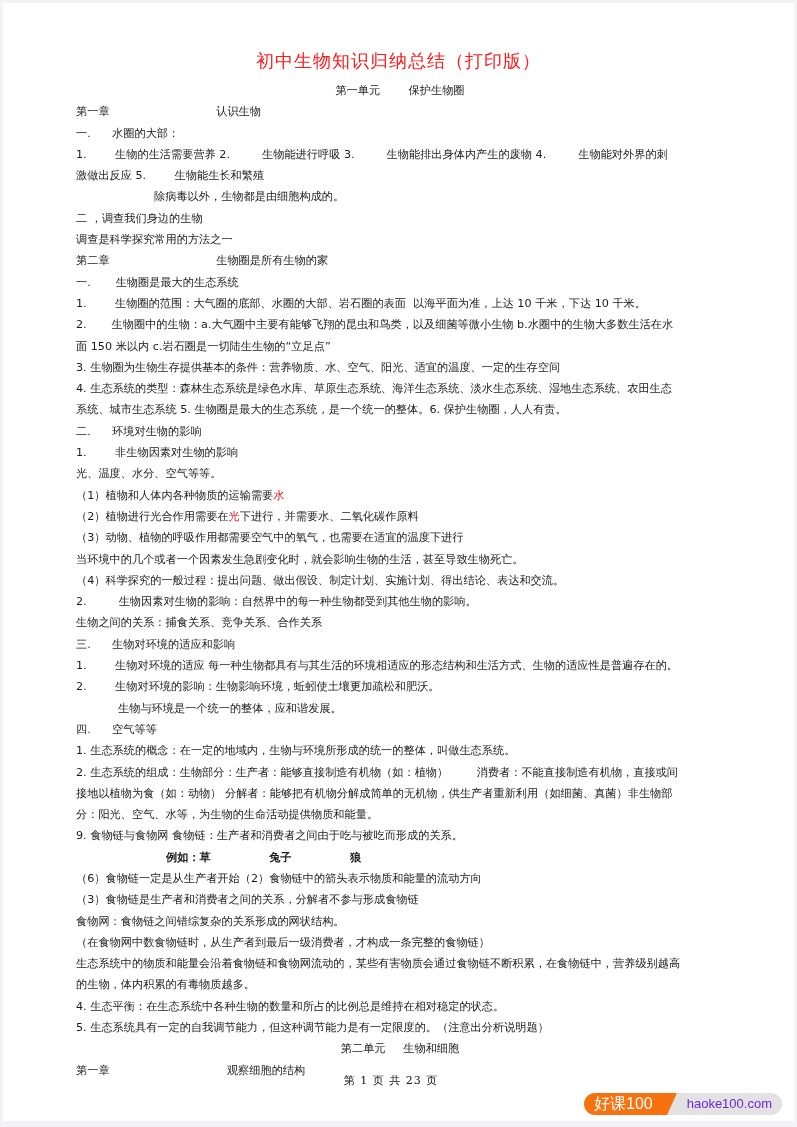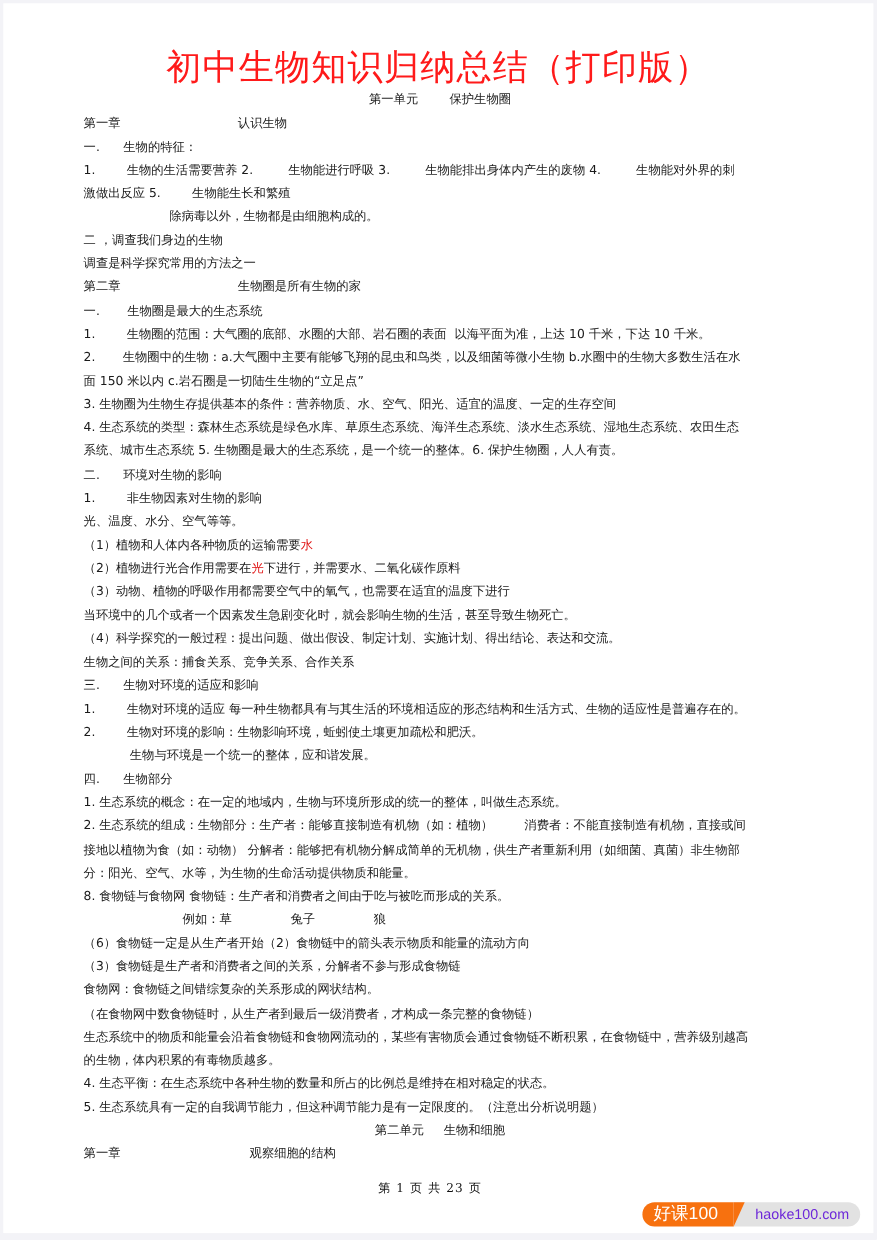--- a/index.html
+++ b/index.html
@@ -23,21 +23,21 @@
     height: 1118px;
     background: #ffffff;
   }
   .title {
     position: absolute;
     left: 0;
     top: 45px;
     width: 797px;
     text-align: center;
     color: #ff1a1a;
-    font-size: 32px;
+    font-size: 18px;
     line-height: 32px;
     letter-spacing: 1px;
     font-weight: normal;
     margin: 0;
   }
   .body-text {
     position: absolute;
     left: 76px;
     top: 80px;
     width: 648px;
@@ -47,21 +47,21 @@
   }
   .line {
     white-space: pre-wrap;
     margin: 0;
     min-height: 21.3px;
   }
   .center { text-align: center; }
   .red { color: #e01010; }
   .indent1 { padding-left: 78px; }
   .indent2 { padding-left: 42px; }
-  .indent3 { padding-left: 90px; }
+  .indent3 { padding-left: 90px; font-weight: bold; }
   .footer {
     position: absolute;
     left: 0;
     top: 1073px;
     width: 782px;
     text-align: center;
     font-family: "DejaVu Serif", "Liberation Serif", serif;
     font-size: 11px;
     color: #111;
     letter-spacing: 1px;
@@ -106,21 +106,21 @@
 </head>
 <body>
 
 <div class="page"></div>
 
 <h1 class="title">初中生物知识归纳总结（打印版）</h1>
 
 <div class="body-text">
   <p class="line center">第一单元        保护生物圈</p>
   <p class="line">第一章                              认识生物</p>
-  <p class="line">一.      生物的特征：</p>
+  <p class="line">一.      水圈的大部：</p>
   <p class="line">1.        生物的生活需要营养 2.         生物能进行呼吸 3.         生物能排出身体内产生的废物 4.         生物能对外界的刺</p>
   <p class="line">激做出反应 5.        生物能生长和繁殖</p>
   <p class="line indent1">除病毒以外，生物都是由细胞构成的。</p>
   <p class="line">二 ，调查我们身边的生物</p>
   <p class="line">调查是科学探究常用的方法之一</p>
   <p class="line">第二章                              生物圈是所有生物的家</p>
   <p class="line">一.       生物圈是最大的生态系统</p>
   <p class="line">1.        生物圈的范围：大气圈的底部、水圈的大部、岩石圈的表面  以海平面为准，上达 10 千米，下达 10 千米。</p>
   <p class="line">2.       生物圈中的生物：a.大气圈中主要有能够飞翔的昆虫和鸟类，以及细菌等微小生物 b.水圈中的生物大多数生活在水</p>
   <p class="line">面 150 米以内 c.岩石圈是一切陆生生物的“立足点”</p>
@@ -128,31 +128,32 @@
   <p class="line">4. 生态系统的类型：森林生态系统是绿色水库、草原生态系统、海洋生态系统、淡水生态系统、湿地生态系统、农田生态</p>
   <p class="line">系统、城市生态系统 5. 生物圈是最大的生态系统，是一个统一的整体。6. 保护生物圈，人人有责。</p>
   <p class="line">二.      环境对生物的影响</p>
   <p class="line">1.        非生物因素对生物的影响</p>
   <p class="line">光、温度、水分、空气等等。</p>
   <p class="line"><span>（1）植物和人体内各种物质的运输需要</span><span class="red">水</span><span></span></p>
   <p class="line"><span>（2）植物进行光合作用需要在</span><span class="red">光</span><span>下进行，并需要水、二氧化碳作原料</span></p>
   <p class="line">（3）动物、植物的呼吸作用都需要空气中的氧气，也需要在适宜的温度下进行</p>
   <p class="line">当环境中的几个或者一个因素发生急剧变化时，就会影响生物的生活，甚至导致生物死亡。</p>
   <p class="line">（4）科学探究的一般过程：提出问题、做出假设、制定计划、实施计划、得出结论、表达和交流。</p>
+  <p class="line">2.         生物因素对生物的影响：自然界中的每一种生物都受到其他生物的影响。</p>
   <p class="line">生物之间的关系：捕食关系、竞争关系、合作关系</p>
   <p class="line">三.      生物对环境的适应和影响</p>
   <p class="line">1.        生物对环境的适应 每一种生物都具有与其生活的环境相适应的形态结构和生活方式、生物的适应性是普遍存在的。</p>
   <p class="line">2.        生物对环境的影响：生物影响环境，蚯蚓使土壤更加疏松和肥沃。</p>
   <p class="line indent2">生物与环境是一个统一的整体，应和谐发展。</p>
-  <p class="line">四.      生物部分</p>
+  <p class="line">四.      空气等等</p>
   <p class="line">1. 生态系统的概念：在一定的地域内，生物与环境所形成的统一的整体，叫做生态系统。</p>
   <p class="line">2. 生态系统的组成：生物部分：生产者：能够直接制造有机物（如：植物）        消费者：不能直接制造有机物，直接或间</p>
   <p class="line">接地以植物为食（如：动物） 分解者：能够把有机物分解成简单的无机物，供生产者重新利用（如细菌、真菌）非生物部</p>
   <p class="line">分：阳光、空气、水等，为生物的生命活动提供物质和能量。</p>
-  <p class="line">8. 食物链与食物网 食物链：生产者和消费者之间由于吃与被吃而形成的关系。</p>
+  <p class="line">9. 食物链与食物网 食物链：生产者和消费者之间由于吃与被吃而形成的关系。</p>
   <p class="line indent3">例如：草               兔子               狼</p>
   <p class="line">（6）食物链一定是从生产者开始（2）食物链中的箭头表示物质和能量的流动方向</p>
   <p class="line">（3）食物链是生产者和消费者之间的关系，分解者不参与形成食物链</p>
   <p class="line">食物网：食物链之间错综复杂的关系形成的网状结构。</p>
   <p class="line">（在食物网中数食物链时，从生产者到最后一级消费者，才构成一条完整的食物链）</p>
   <p class="line">生态系统中的物质和能量会沿着食物链和食物网流动的，某些有害物质会通过食物链不断积累，在食物链中，营养级别越高</p>
   <p class="line">的生物，体内积累的有毒物质越多。</p>
   <p class="line">4. 生态平衡：在生态系统中各种生物的数量和所占的比例总是维持在相对稳定的状态。</p>
   <p class="line">5. 生态系统具有一定的自我调节能力，但这种调节能力是有一定限度的。（注意出分析说明题）</p>
   <p class="line center">第二单元     生物和细胞</p>

